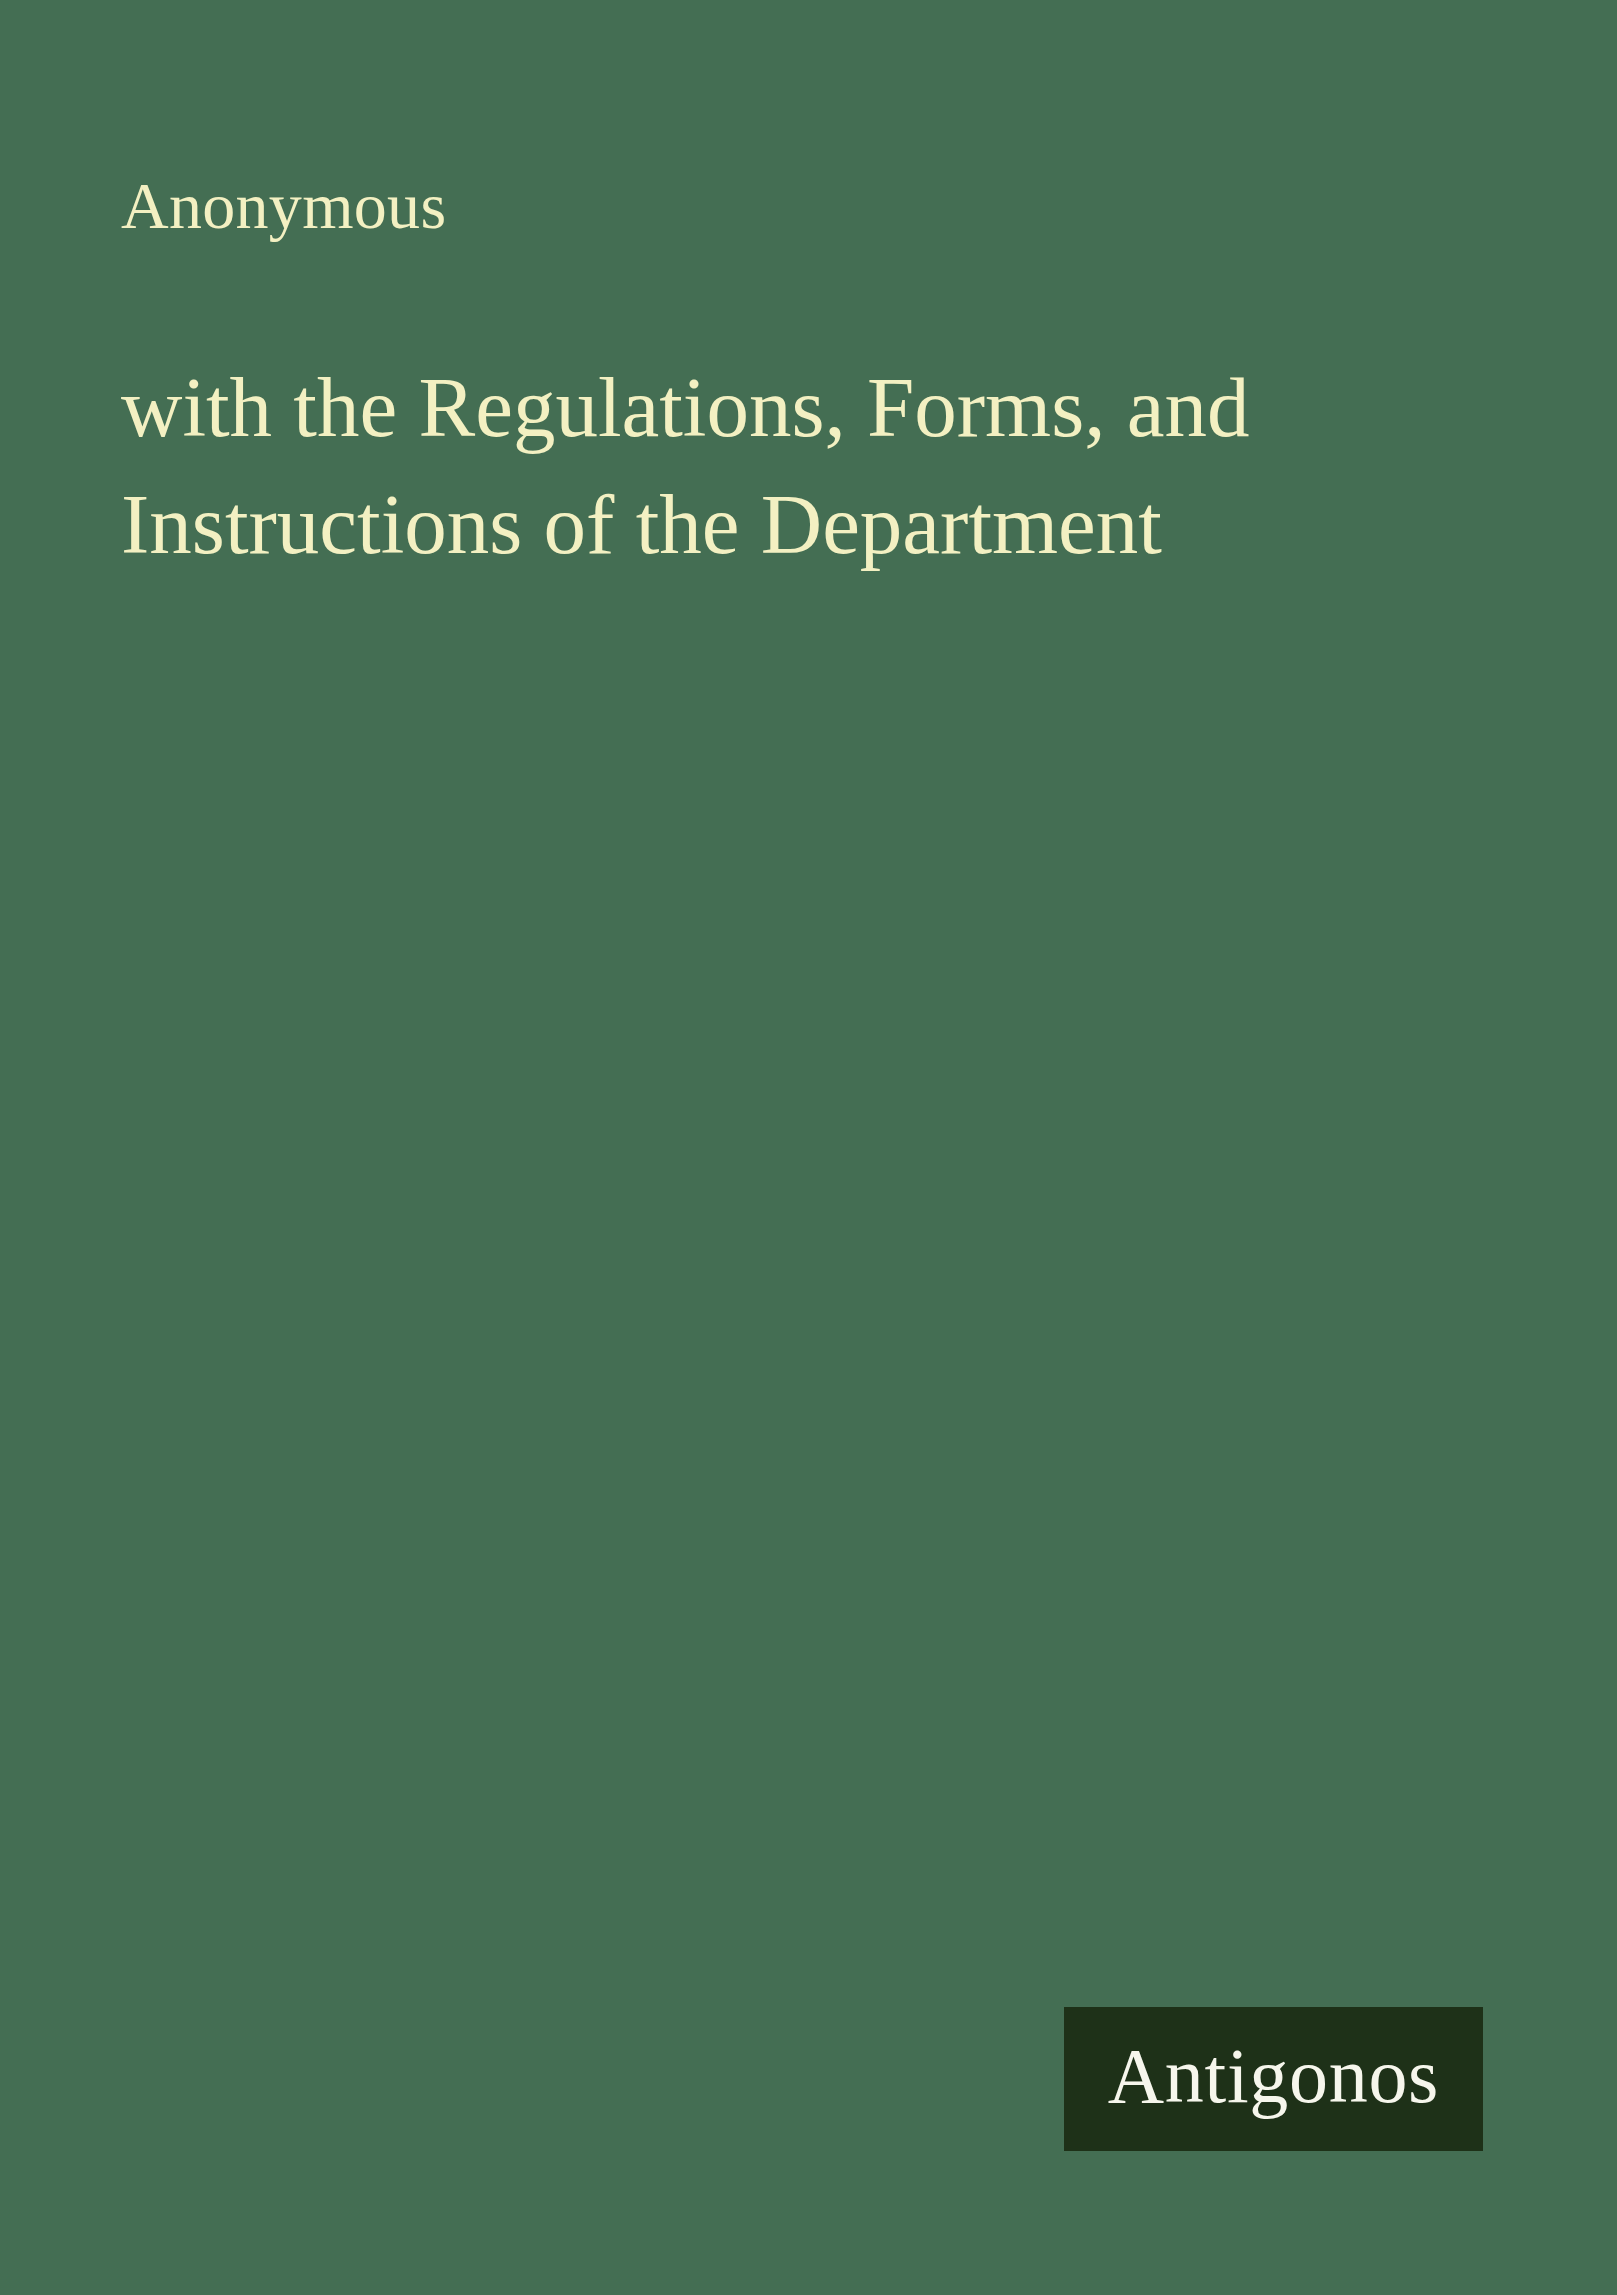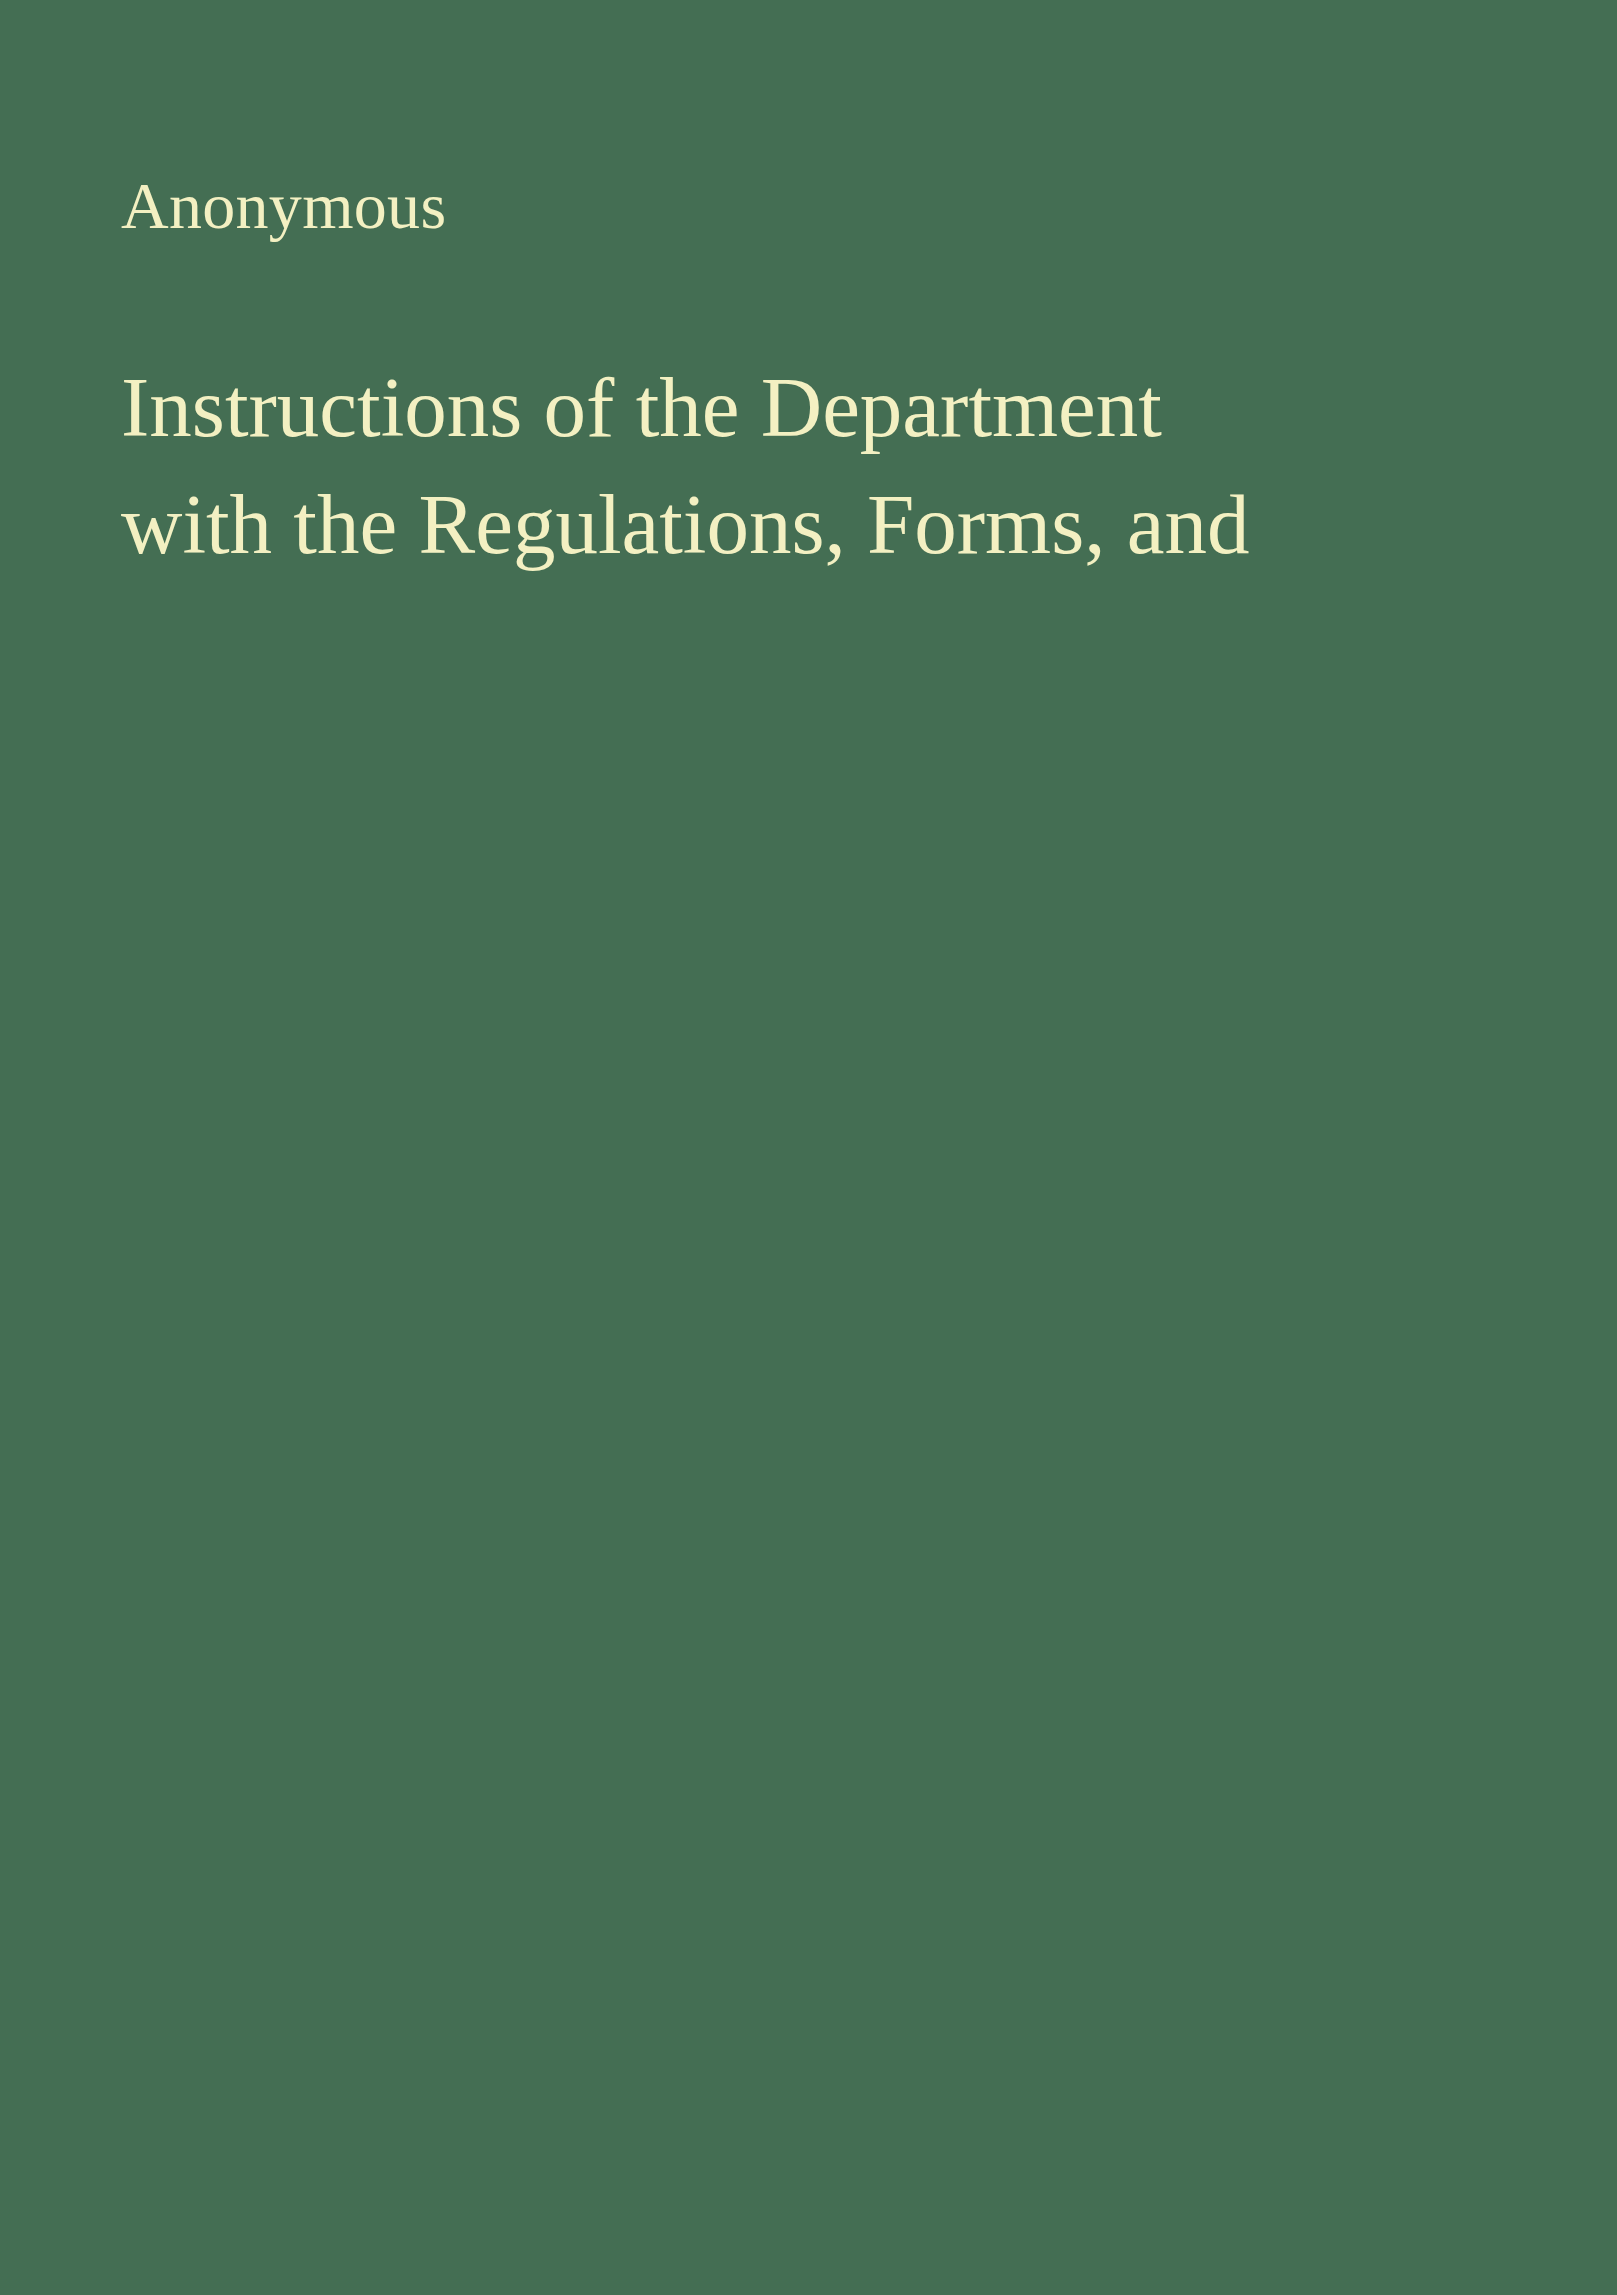--- a/index.html
+++ b/index.html
@@ -54,19 +54,22 @@
   }
 </style>
 </head>
 <body>
 
 <div class="cover">
 
   <div class="author">Anonymous</div>
 
   <div class="title">
+    <div class="line">with the Regulations, Forms, and</div>
     <div class="line">Instructions of the Department</div>
-    <div class="line">with the Regulations, Forms, and</div>
   </div>
 
+  <div class="badge">
+    <span class="publisher">Antigonos</span>
+  </div>
 
 </div>
 
 
 </body></html>

